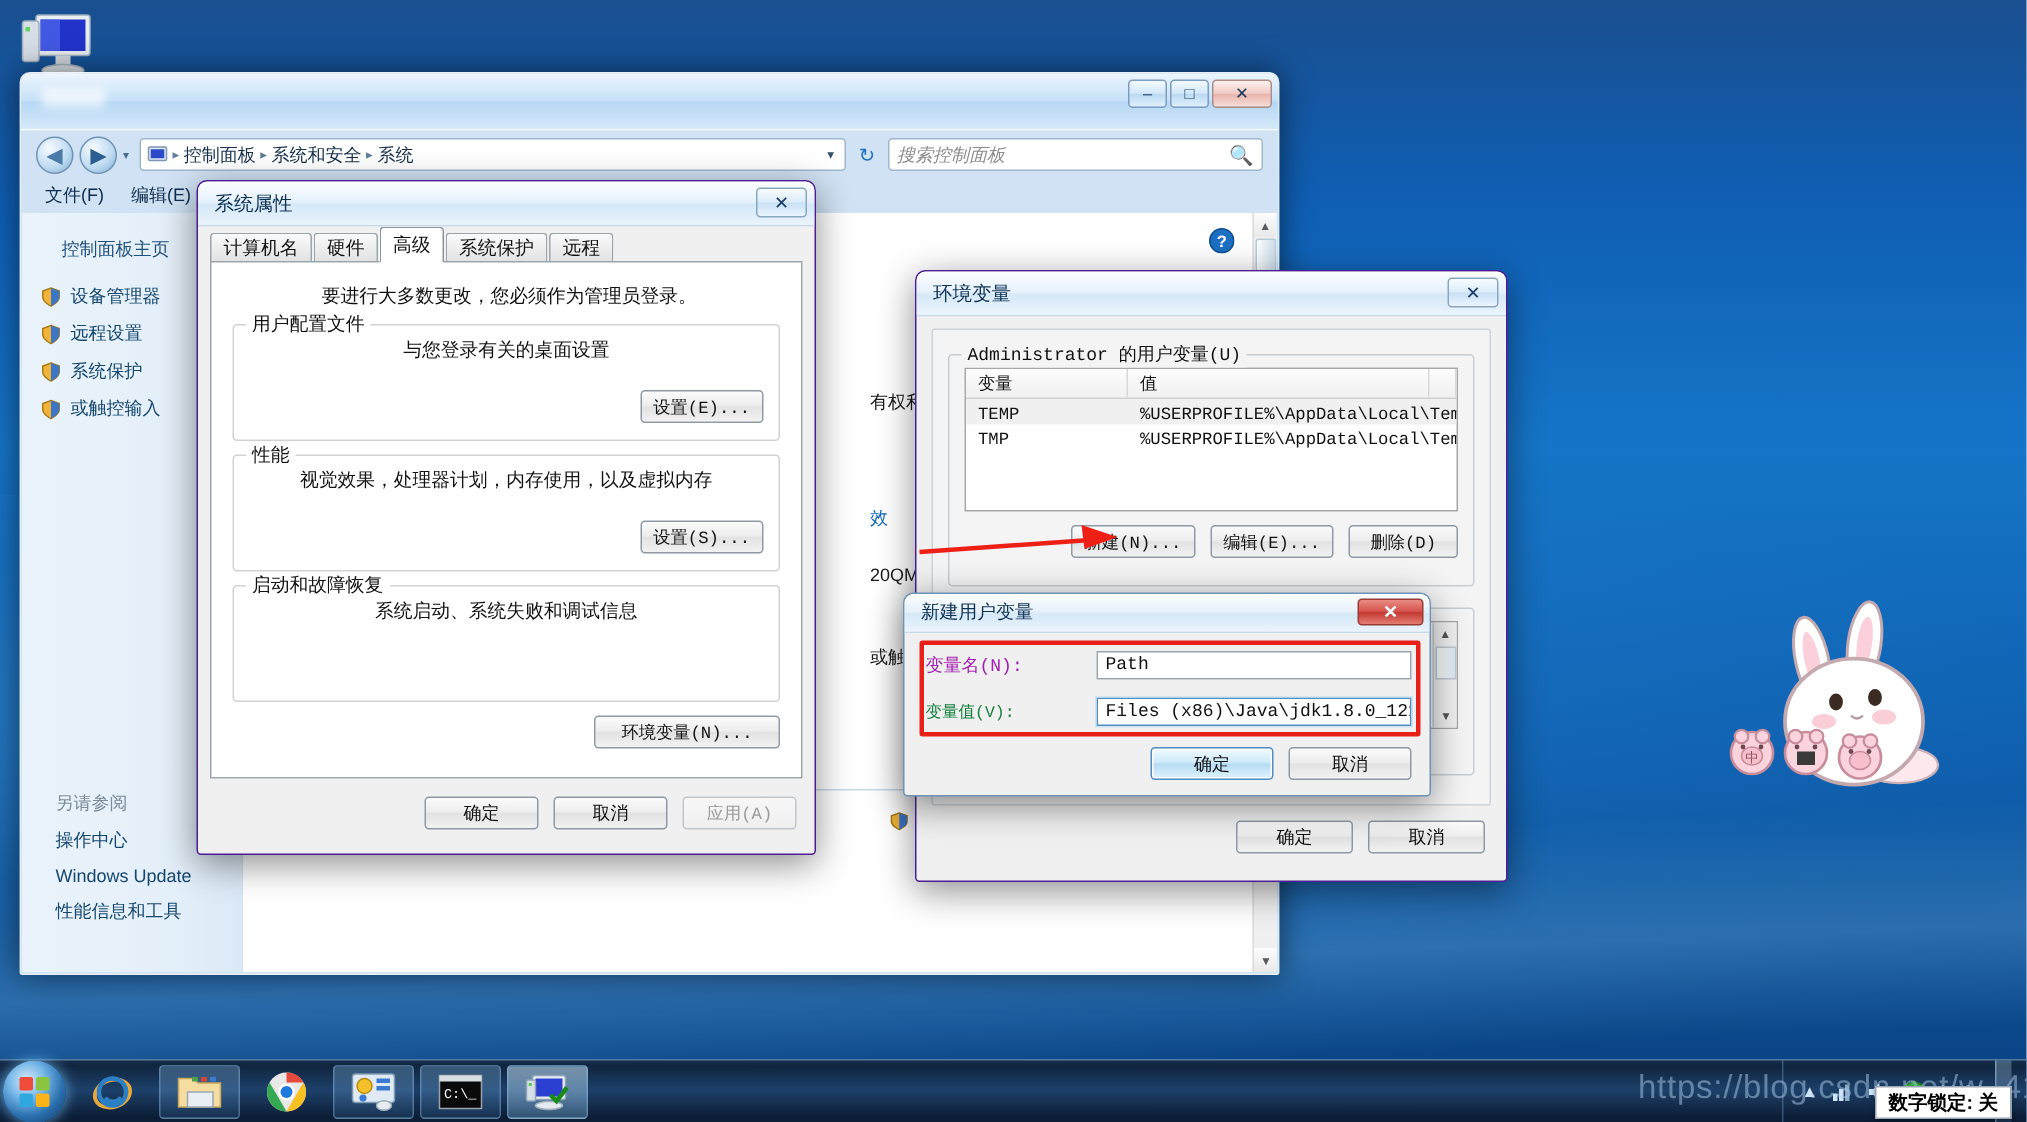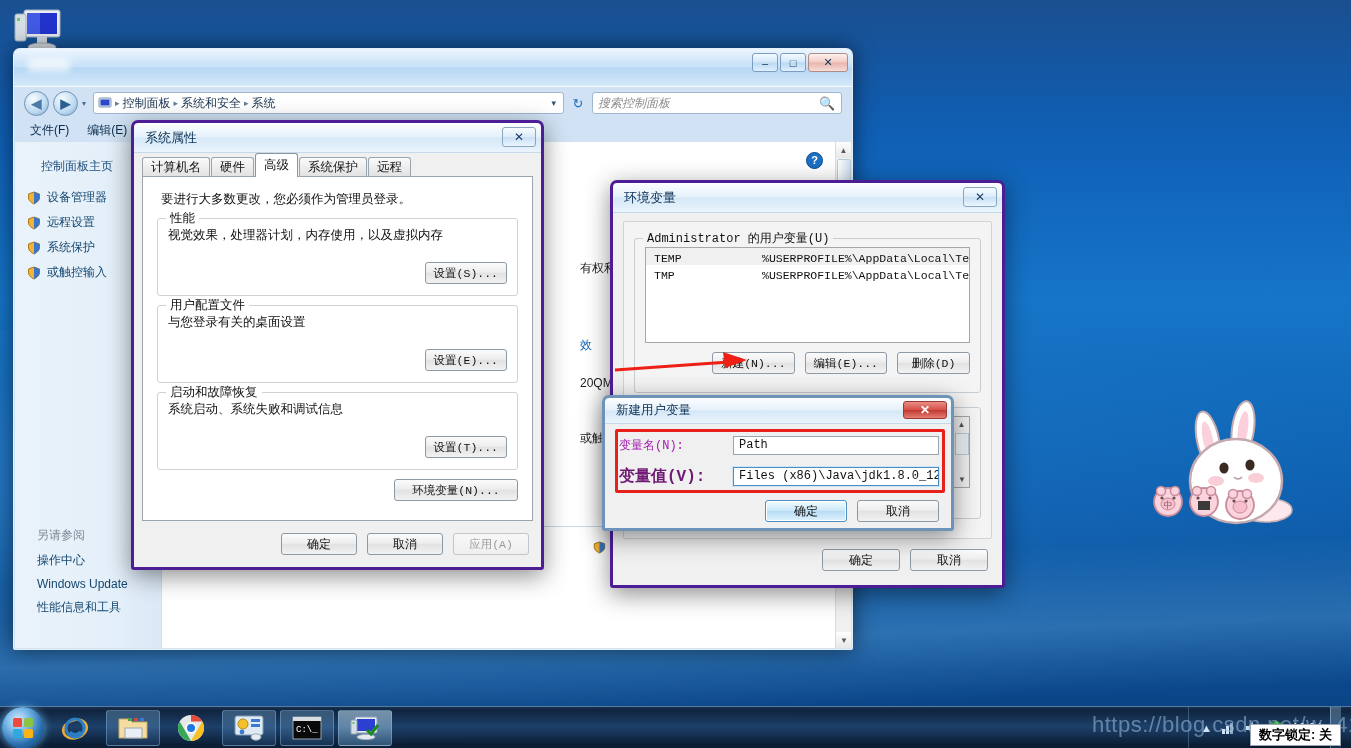--- a/index.html
+++ b/index.html
@@ -117,21 +117,21 @@
   .exp-scroll{
     position:absolute; right:0; top:0; width:16px; bottom:0; background:#f0f0f0; border-left:1px solid #dcdcdc;
   }
   .exp-scroll .arw{ height:16px; display:flex;align-items:center;justify-content:center; font-size:8px; color:#5a5a5a; background:linear-gradient(to bottom,#fdfdfd,#e8e8e8); }
   .exp-scroll .arw.bot{ position:absolute; bottom:0; width:16px; }
   .exp-scroll .thumb{ position:absolute; top:17px; left:1px; width:14px; height:92px; border:1px solid #b8cbd9; border-radius:2px; background:linear-gradient(to right,#fdfefe,#dfeaf3 60%,#cddeeb); }
 
   
   .dlg{
     position:absolute;
-    border:3px solid #4c1d95;
+    border:1px solid #4c1d95;
     border-radius:7px 7px 3px 3px;
     background:#f0f0f0;
     box-shadow:0 6px 24px rgba(0,0,0,.45);
   }
   .dlg-tb{
     height:30px; position:relative;
     background: linear-gradient(to bottom,#fcfeff,#e6f1fb 46%,#d6e8f7 54%,#eaf4fd);
     border-radius:6px 6px 0 0;
     border-bottom:1px solid #c5d9ea;
   }
@@ -155,21 +155,21 @@
     border:1px solid #9aa5ad; border-bottom:none; border-radius:3px 3px 0 0;
     background: linear-gradient(to bottom,#fafafa,#e1e1e1);
     display:flex; align-items:center; margin-right:1px;
   }
   .tab.active{
     height:24px; background:#fff; border-color:#8a959d; position:relative; z-index:2;
     box-shadow:0 1px 0 #fff;
   }
   .tabpanel{
     border:1px solid #9aa5ad; background:#fff; margin:-1px 8px 0 8px;
-    position:relative; padding:14px 14px 0 14px;
+    position:relative; padding:14px 14px 0 14px;text-align:center;
   }
   .lead{ font-size:12.5px; color:#111; margin:0 0 10px 4px; }
   .group{
     border:1px solid #d2d2d2; border-radius:3px; margin:0 0 9px 0;
     padding:8px 10px 8px 10px; position:relative;
   }
   .group > .legend{
     position:absolute; top:-9px; left:8px; background:#fff; padding:0 4px; font-size:12.5px; color:#111;
   }
   .group .desc{ font-size:12.5px; color:#111; }
@@ -412,41 +412,38 @@
       <div class="tab">硬件</div>
       <div class="tab active">高级</div>
       <div class="tab">系统保护</div>
       <div class="tab">远程</div>
     </div>
 
     <div class="tabpanel" style="height:345px;">
       <div class="lead">要进行大多数更改，您必须作为管理员登录。</div>
 
       <div class="group" style="height:78px">
+        <div class="legend">用户配置文件</div>
+        <div class="desc">与您登录有关的桌面设置</div>
+        <div class="btnrow" style="margin-top:18px">
+          <div class="btn mono">设置(E)...</div>
+        </div>
+      </div>
+
+      <div class="group" style="height:78px">
         <div class="legend">性能</div>
         <div class="desc">视觉效果，处理器计划，内存使用，以及虚拟内存</div>
         <div class="btnrow" style="margin-top:18px">
           <div class="btn mono">设置(S)...</div>
         </div>
       </div>
 
       <div class="group" style="height:78px">
-        <div class="legend">用户配置文件</div>
-        <div class="desc">与您登录有关的桌面设置</div>
-        <div class="btnrow" style="margin-top:18px">
-          <div class="btn mono">设置(E)...</div>
-        </div>
-      </div>
-
-      <div class="group" style="height:78px">
         <div class="legend">启动和故障恢复</div>
         <div class="desc">系统启动、系统失败和调试信息</div>
-        <div class="btnrow" style="margin-top:18px">
-          <div class="btn mono">设置(T)...</div>
-        </div>
       </div>
 
       <div class="btnrow" style="margin-top:4px">
         <div class="btn mono" style="min-width:124px">环境变量(N)...</div>
       </div>
     </div>
 
     <div class="btnrow" style="margin:12px 12px 0 0">
       <div class="btn">确定</div>
       <div class="btn">取消</div>
@@ -460,20 +457,25 @@
     <div class="t">环境变量</div>
     <div class="dlg-x">✕</div>
   </div>
   <div class="dlg-body">
     <div style="margin:8px 10px 0 10px; border:1px solid #cdd4da; background:#f4f4f4; height:318px; position:relative; border-radius:2px;">
 
       <div class="group" style="margin:16px 10px 0 10px; height:155px; background:#f4f4f4; border-color:#c6cdd3;">
         <div class="legend" style="background:#f4f4f4; font-family:'Liberation Mono',monospace; font-size:12px;">Administrator 的用户变量(U)</div>
 
         <div class="envtable">
+          <div class="envhead">
+            <div class="c1">变量</div>
+            <div class="c2">值</div>
+            <div class="c3"></div>
+          </div>
           <div class="envrow alt">
             <div class="c1">TEMP</div>
             <div class="c2">%USERPROFILE%\AppData\Local\Temp</div>
           </div>
           <div class="envrow">
             <div class="c1">TMP</div>
             <div class="c2">%USERPROFILE%\AppData\Local\Temp</div>
           </div>
         </div>
 
@@ -513,21 +515,21 @@
     <div class="t" style="top:4px; font-size:12.5px">新建用户变量</div>
     <div class="dlg-x red" style="width:44px; height:18px; top:3px; right:4px;">✕</div>
   </div>
   <div class="dlg-body" style="top:26px">
     <div style="position:relative; margin:8px 8px 0 8px; height:58px;">
       <div style="display:flex; align-items:center; gap:10px; height:26px;">
         <div style="width:110px; font-family:'Liberation Mono',monospace; font-size:12px; color:#a21caf; padding-left:6px;">变量名(N):</div>
         <div style="flex:1; height:19px; background:#fff; border:1px solid #9aa5ae; font-family:'Liberation Mono',monospace; font-size:12px; color:#111; padding:1px 5px; margin-right:4px;">Path</div>
       </div>
       <div style="display:flex; align-items:center; gap:10px; height:26px; margin-top:5px;">
-        <div style="width:110px; font-family:'Liberation Mono',monospace; font-size:16px; color:#701a75; padding-left:6px;font-weight:bold;">变量值(V):</div>
+        <div style="width:110px; font-family:'Liberation Mono',monospace; font-size:11px; color:#15803d; padding-left:6px;">变量值(V):</div>
         <div style="flex:1; height:19px; background:#fff; border:1px solid #4e8dc4; outline:1px solid #cfe4f5; font-family:'Liberation Mono',monospace; font-size:12px; color:#111; padding:1px 5px; margin-right:4px; white-space:nowrap; overflow:hidden;"> Files (x86)\Java\jdk1.8.0_121\bin;</div>
       </div>
 
       <div class="redbox" style="left:2px; top:-3px; right:-2px; height:64px;"></div>
     </div>
 
     <div class="btnrow" style="margin:10px 12px 0 0">
       <div class="btn primary" style="min-width:82px">确定</div>
       <div class="btn" style="min-width:82px">取消</div>
     </div>

